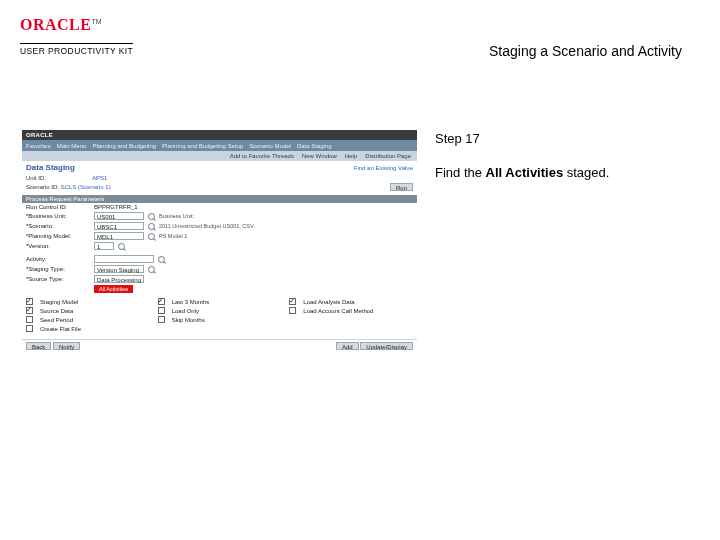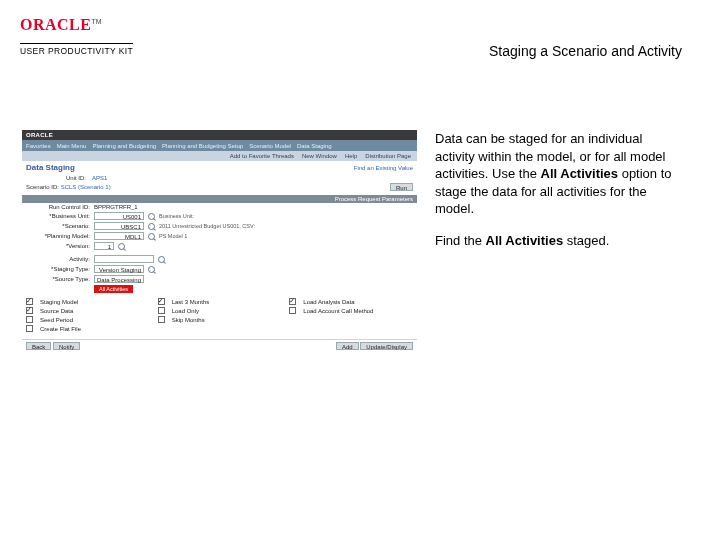--- a/index.html
+++ b/index.html
@@ -14,21 +14,21 @@
 
   .doc-title { position: absolute; top: 22px; right: 38px; font-size: 14px; margin-top: 21px; }
 
   
   .instr { position: absolute; left: 435px; top: 130px; width: 250px; font-size: 13px; line-height: 1.35; }
   .instr .step { margin-bottom: 16px; }
   .instr p { margin-bottom: 14px; }
   .instr b { font-weight: bold; }
 
   
-  .mock { position: absolute; left: 22px; top: 130px; width: 395px; font-size: 6px; color: #222; text-align: right; }
+  .mock { position: absolute; left: 22px; top: 130px; width: 395px; font-size: 6px; color: #222; }
   .mock .bar-dark { background:#3a3a3a; height:10px; display:flex; align-items:center; padding:0 4px;}
   .mock .bar-dark .ow { color:#fff; font-weight:bold; font-size:6px; letter-spacing:0.3px;}
   .mock .bar-nav { background:#6e8aa0; height:11px; display:flex; align-items:center; gap:6px; padding:0 4px; color:#e8eef4;}
   .mock .bar-nav span { white-space:nowrap; }
   .mock .subbar { background:#c8d5e0; height:10px; display:flex; align-items:center; justify-content:flex-end; gap:8px; padding:0 6px; color:#345;}
   .mock .titlebar { display:flex; justify-content:space-between; align-items:center; padding:2px 4px; }
   .mock .titlebar .t { color:#3a5aa0; font-weight:bold; font-size:8px;}
   .mock .titlebar .link { color:#3464c4; }
   .mock .kv { display:flex; padding:1px 4px; gap:6px; align-items:center;}
   .mock .kv .k { width:60px; color:#333;}
@@ -54,23 +54,21 @@
 
 <div class="page">
   <div class="logo-area">
     <div><span class="oracle-word">ORACLE</span><span class="tm">TM</span></div>
     <div class="logo-sub">USER PRODUCTIVITY KIT</div>
   </div>
 
   <div class="doc-title">Staging a Scenario and Activity</div>
 
   <div class="instr">
-    <p>
-      <span>Data can be staged for an individual activity within the model, or for all model activities. Use the </span><b>All Activities</b><span> option to stage the data for all activities for the model.</span>
-    </p>
+    <p class="step">Step 17</p>
     <p>
       <span>Find the </span><b>All Activities</b><span> staged.</span>
     </p>
   </div>
 
   <div class="mock">
     <div class="bar-dark">
         <span class="ow">ORACLE</span>
       </div>
     <div class="bar-nav">

